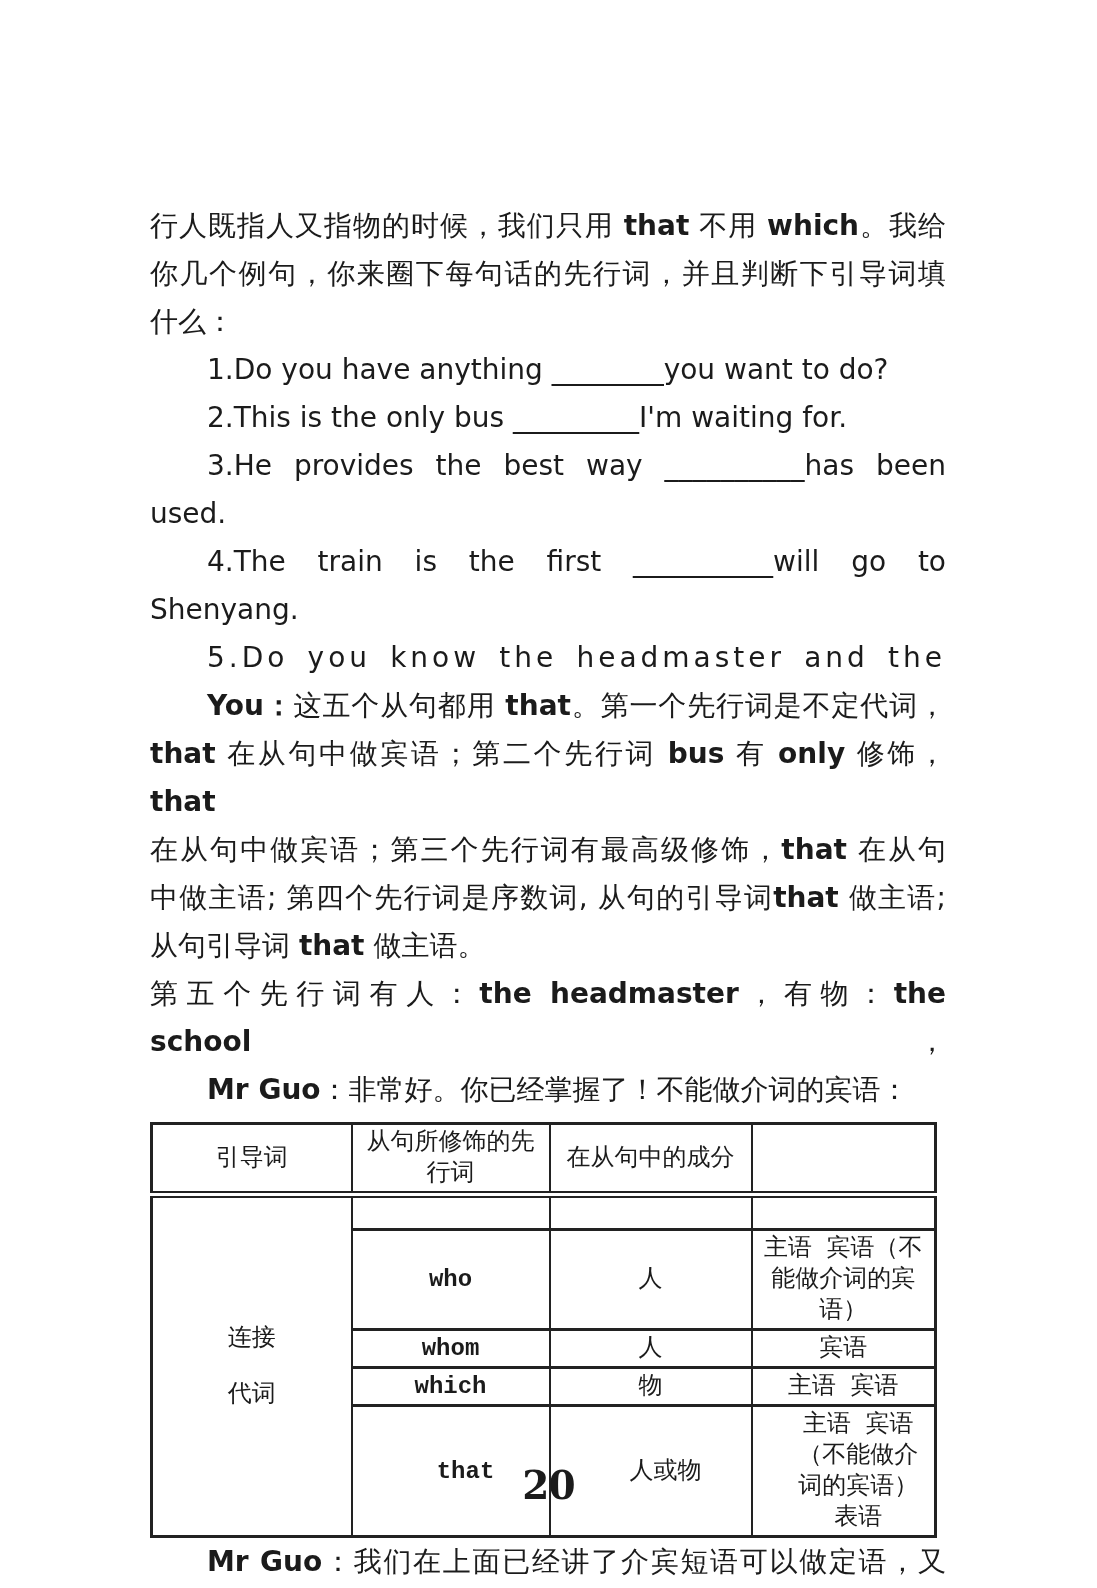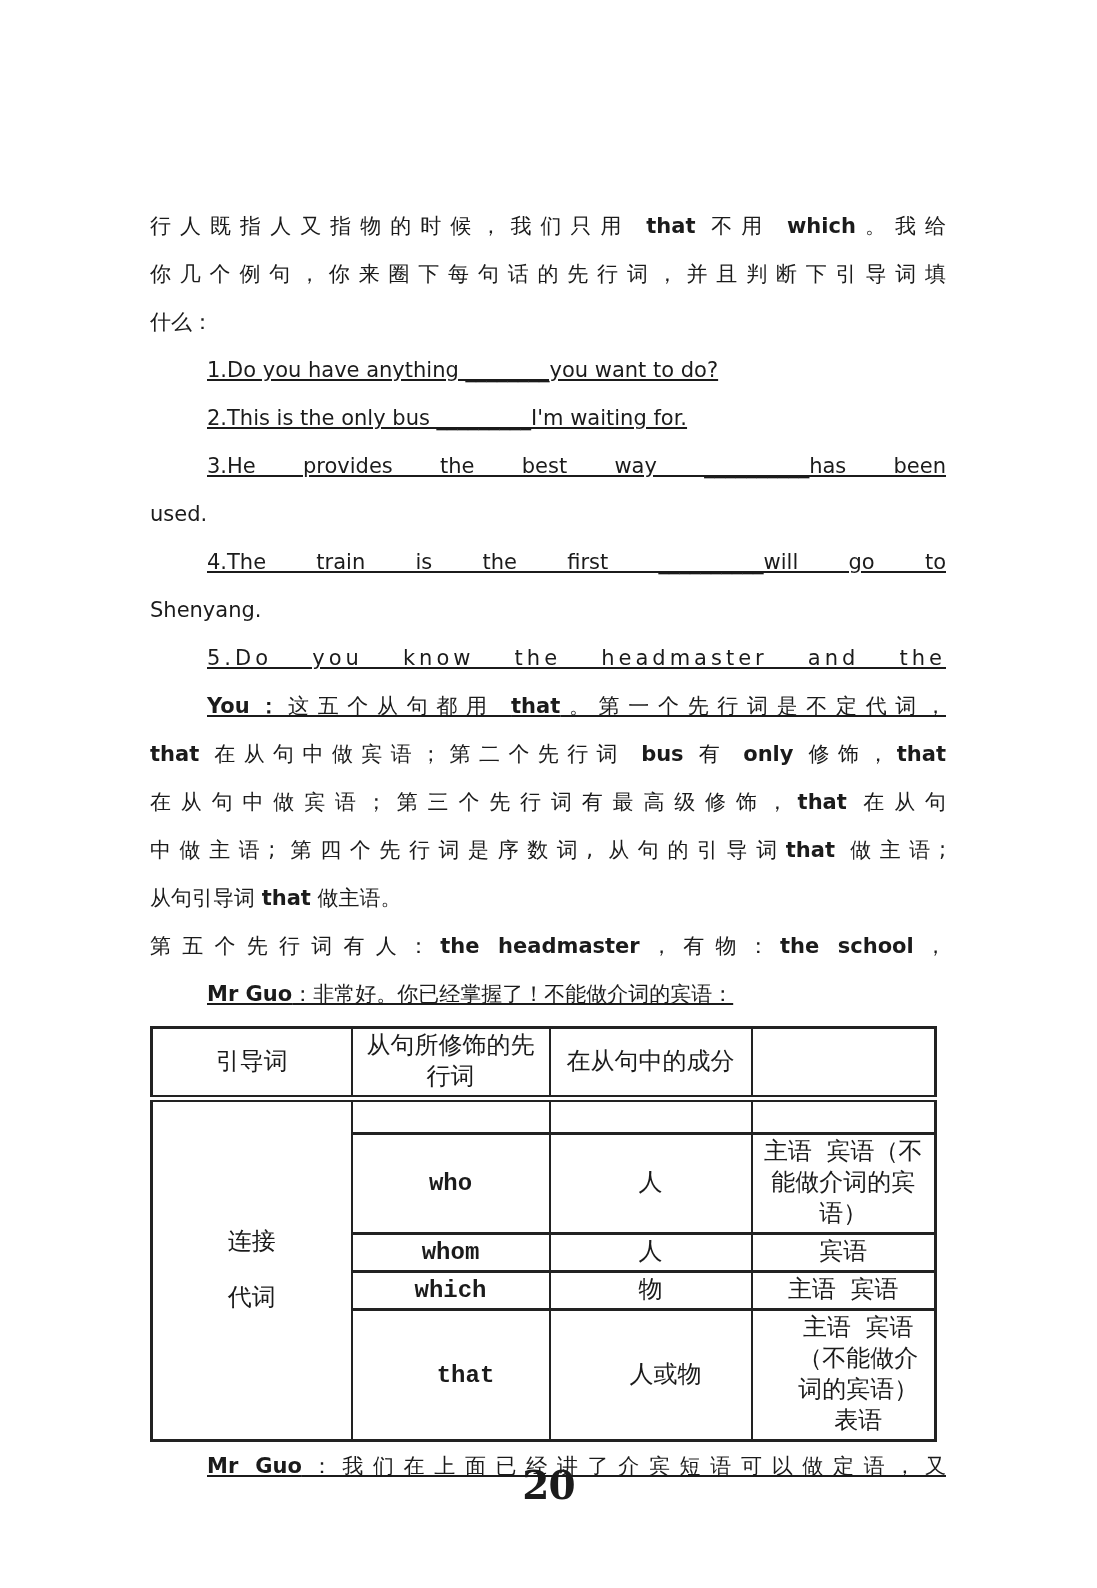--- a/index.html
+++ b/index.html
@@ -10,27 +10,27 @@
     font-family: "DejaVu Sans", "Liberation Sans", sans-serif;
     overflow: hidden;
     position: relative;
   }
   .doc {
     position: absolute;
     left: 150px; top: 202px;
     width: 796px;
   }
   .line {
-    font-size: 21px;
+    font-size: 28px;
     line-height: 48px;
     text-align: left;
     white-space: normal;
   }
   .j { text-align: justify; text-align-last: justify; }
-  .ind { text-indent: 57px; text-decoration: underline; }
+  .ind { text-indent: 57px; }
   .tracked { letter-spacing: 4px; }
   .b { font-weight: bold; }
 
   table.tbl {
     border-collapse: collapse;
     table-layout: fixed;
     width: 784px;
     margin-top: 8px;
     border: 3px solid #222;
     font-family: Liberation Mono, monospace;

